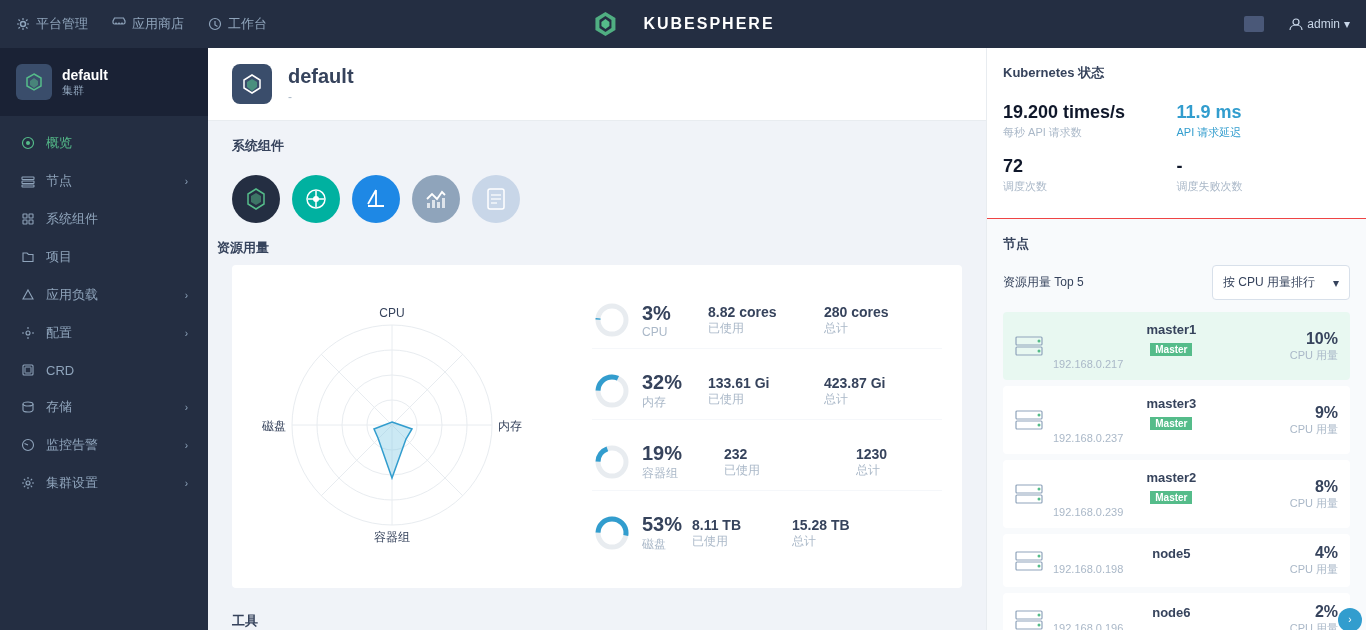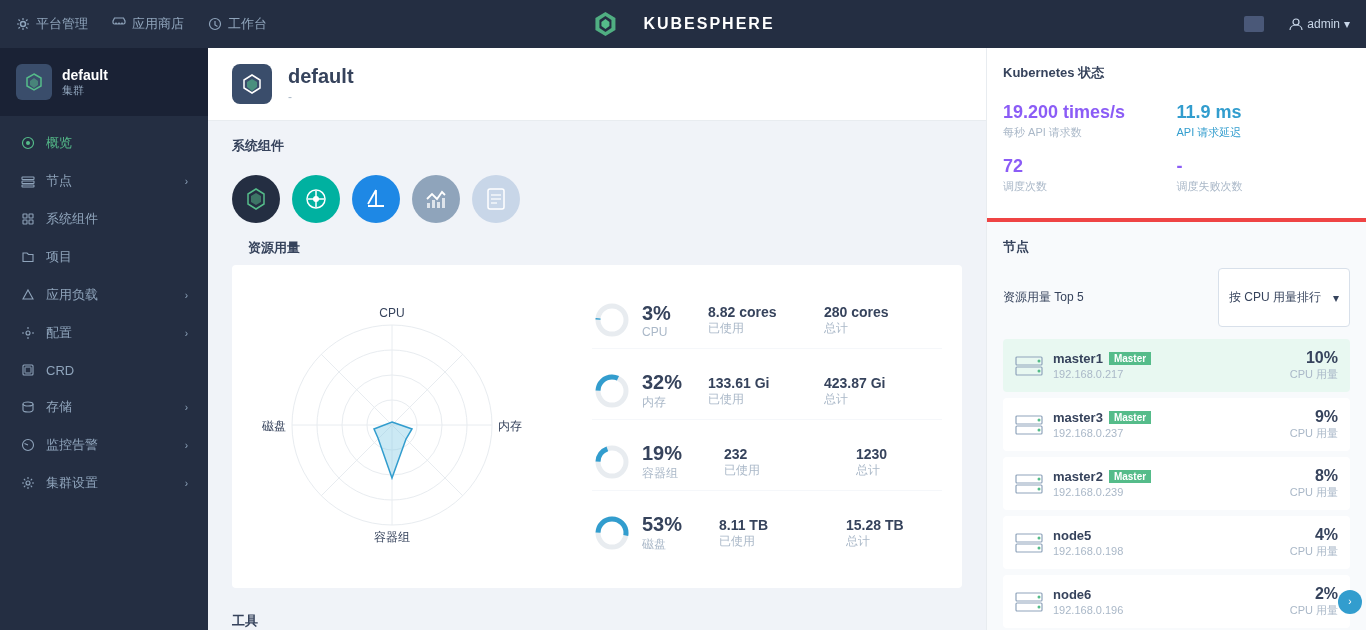--- a/index.html
+++ b/index.html
@@ -153,53 +153,53 @@
       background: #f8fafc;
       border-left: 1px solid #e8ecf0;
       overflow-y: auto;
       flex-shrink: 0;
     }
 
     
     .k8s-status {
       background: #fff;
       padding: 16px;
-      border-bottom: 4px solid #ef4444;
+      border-bottom: 1px solid #ef4444;
     }
     .k8s-title { font-size: 13px; font-weight: 600; margin-bottom: 12px; }
     .k8s-metrics { display: grid; grid-template-columns: 1fr 1fr; gap: 0; }
     .k8s-metric { padding: 8px 0; }
-    .k8s-metric-val { font-size: 18px; font-weight: 600; color: #8b5cf6; }
+    .k8s-metric-val { font-size: 18px; font-weight: 600; color: #0f172a; }
     .k8s-metric-val.link { color: #329dce; }
     .k8s-metric-label { font-size: 11px; color: #aab8c8; margin-top: 2px; }
 
     
     .nodes-section { padding: 16px; }
     .nodes-header { display: flex; align-items: center; justify-content: space-between; margin-bottom: 12px; }
     .nodes-title { font-size: 13px; font-weight: 600; }
     .sort-select {
-      display: flex; align-items: center; gap: 12px;
+      display: flex; align-items: center; gap: 18px;
       border: 1px solid #d8e0ea;
       border-radius: 4px;
-      padding: 20px 10px;
+      padding: 8px 10px;
       font-size: 12px; color: #36435c;
       background: #fff;
       cursor: pointer;
     }
     .node-card {
       display: flex; align-items: center;
       padding: 10px 12px;
       border-radius: 4px;
       margin-bottom: 6px;
       background: #fff;
     }
     .node-card.highlighted { background: #e8f8f1; }
     .node-icon { width: 28px; height: 20px; margin-right: 10px; }
     .node-info { flex: 1; }
-    .node-name { font-size: 13px; font-weight: 600; color: #36435c; display: flex; align-items: center; gap: 6px; }
+    .node-name { font-size: 13px; font-weight: 600; color: #36435c; display: flex; align-items: center; gap: 6px; flex-direction: column; }
     .master-badge {
       background: #55bc8a;
       color: #fff;
       font-size: 10px;
       padding: 1px 5px;
       border-radius: 0;
     }
     .node-ip { font-size: 11px; color: #aab8c8; margin-top: 2px; }
     .node-percent { font-size: 16px; font-weight: 600; color: #36435c; text-align: right; }
     .node-cpu-label { font-size: 11px; color: #aab8c8; text-align: right; }
@@ -458,21 +458,21 @@
       <button class="component-btn light-gray">
         <svg width="24" height="24" viewBox="0 0 24 24">
             <rect x="4" y="2" width="16" height="20" rx="2" fill="none" stroke="#fff" stroke-width="1.5"></rect>
             <line x1="7" y1="8" x2="17" y2="8" stroke="#fff" stroke-width="1.2"></line>
             <line x1="7" y1="12" x2="17" y2="12" stroke="#fff" stroke-width="1.2"></line>
             <line x1="7" y1="16" x2="13" y2="16" stroke="#fff" stroke-width="1.2"></line>
           </svg>
       </button>
     </div>
 
-    <div style="padding: 0 40px 8px;">
+    <div style="padding: 0 9px 8px;">
       <span class="section-title">资源用量</span>
     </div>
     <div class="resource-section">
       <div class="resource-inner">
 
         <div class="radar-container">
           <svg class="radar-svg" viewBox="0 0 280 280">
 
             <circle cx="140" cy="140" r="100" fill="none" stroke="#e8ecf0" stroke-width="1"></circle>
             <circle cx="140" cy="140" r="75" fill="none" stroke="#e8ecf0" stroke-width="1"></circle>
@@ -551,21 +551,21 @@
             <div style="width: 100px;">
               <div class="metric-value">232</div>
               <div class="metric-sub">已使用</div>
             </div>
             <div>
               <div class="metric-value">1230</div>
               <div class="metric-sub">总计</div>
             </div>
           </div>
 
-          <div style="display: flex; align-items: center; gap: 27px; padding: 8px 0;">
+          <div style="display: flex; align-items: center; gap: 0; padding: 8px 0;">
             <div style="display: flex; align-items: center; gap: 10px; width: 100px;">
               <svg class="donut-svg" viewBox="0 0 40 40">
                 <circle cx="20" cy="20" r="14" fill="none" stroke="#e8ecf0" stroke-width="5"></circle>
                 <circle cx="20" cy="20" r="14" fill="none" stroke="#329dce" stroke-width="5" stroke-dasharray="46.5 41.5" stroke-dashoffset="22" transform="rotate(-90 20 20)"></circle>
               </svg>
               <div>
                 <div class="metric-percent">53%</div>
                 <div class="metric-name">磁盘</div>
               </div>
             </div>

